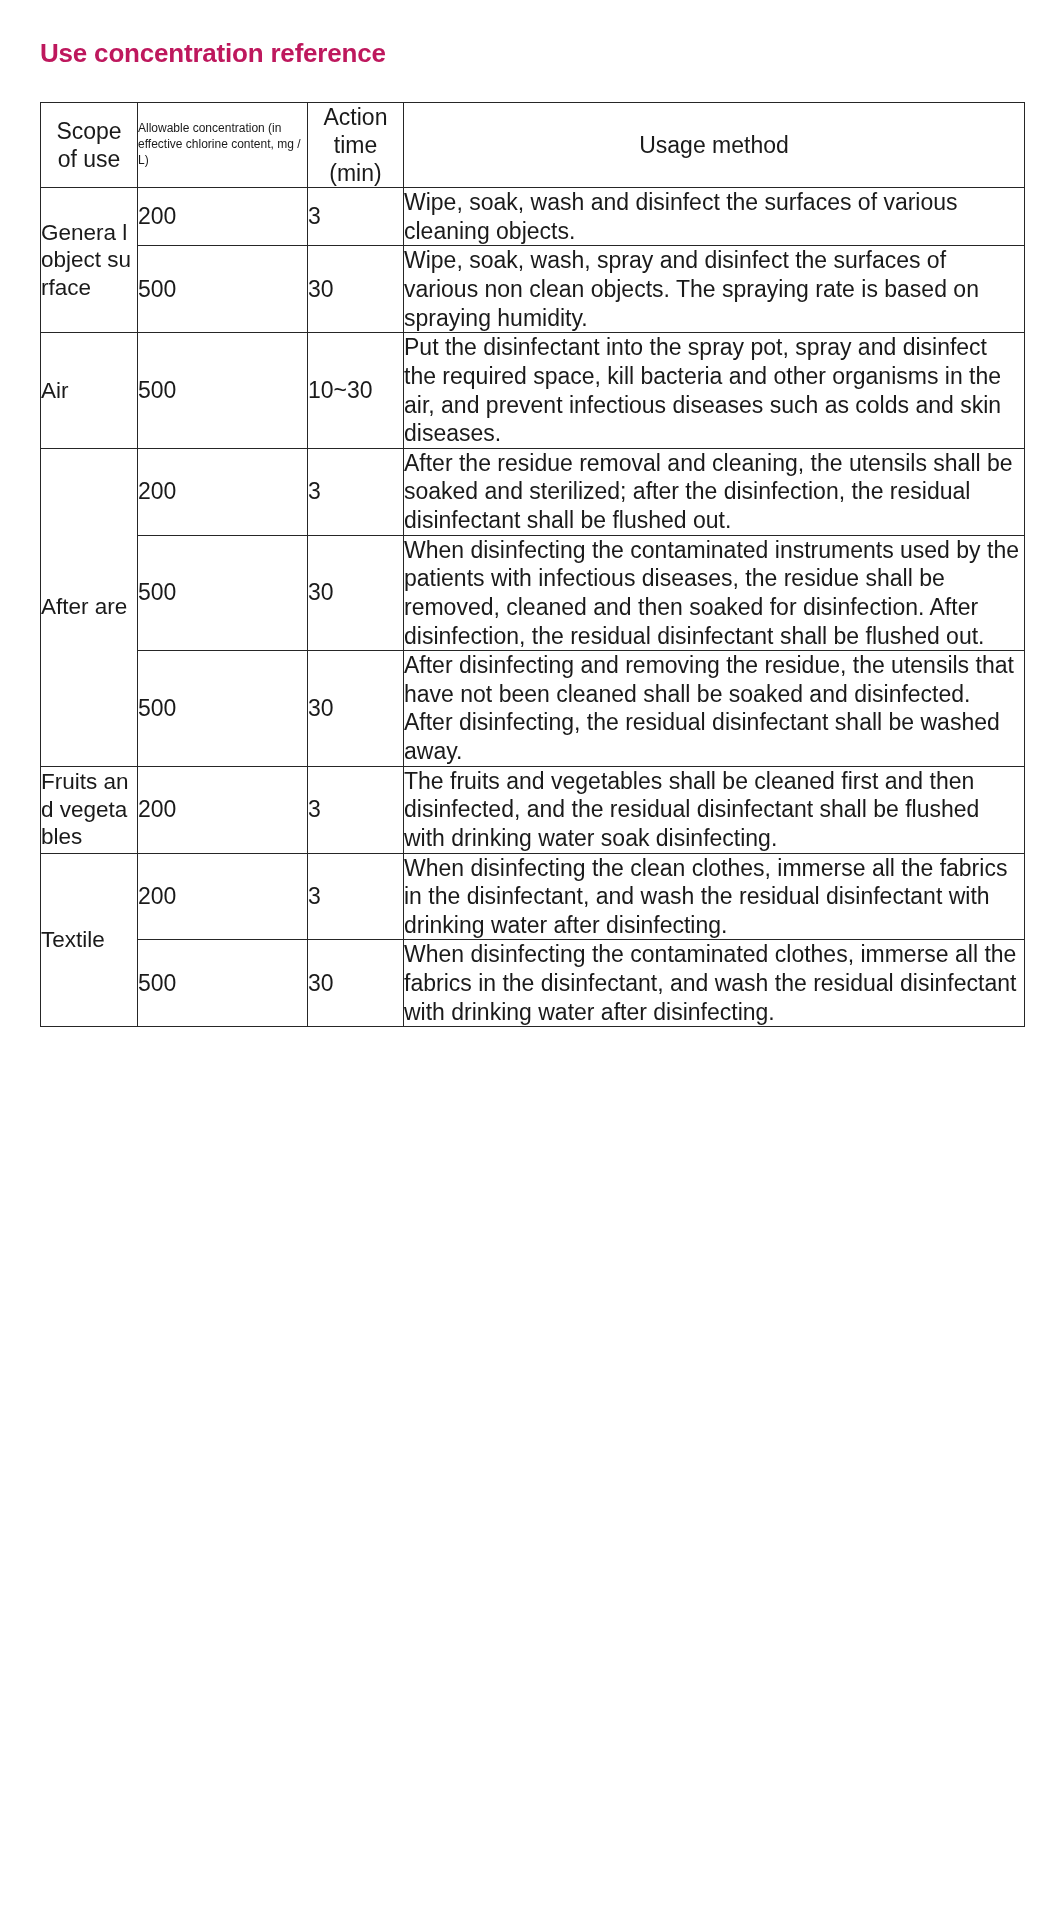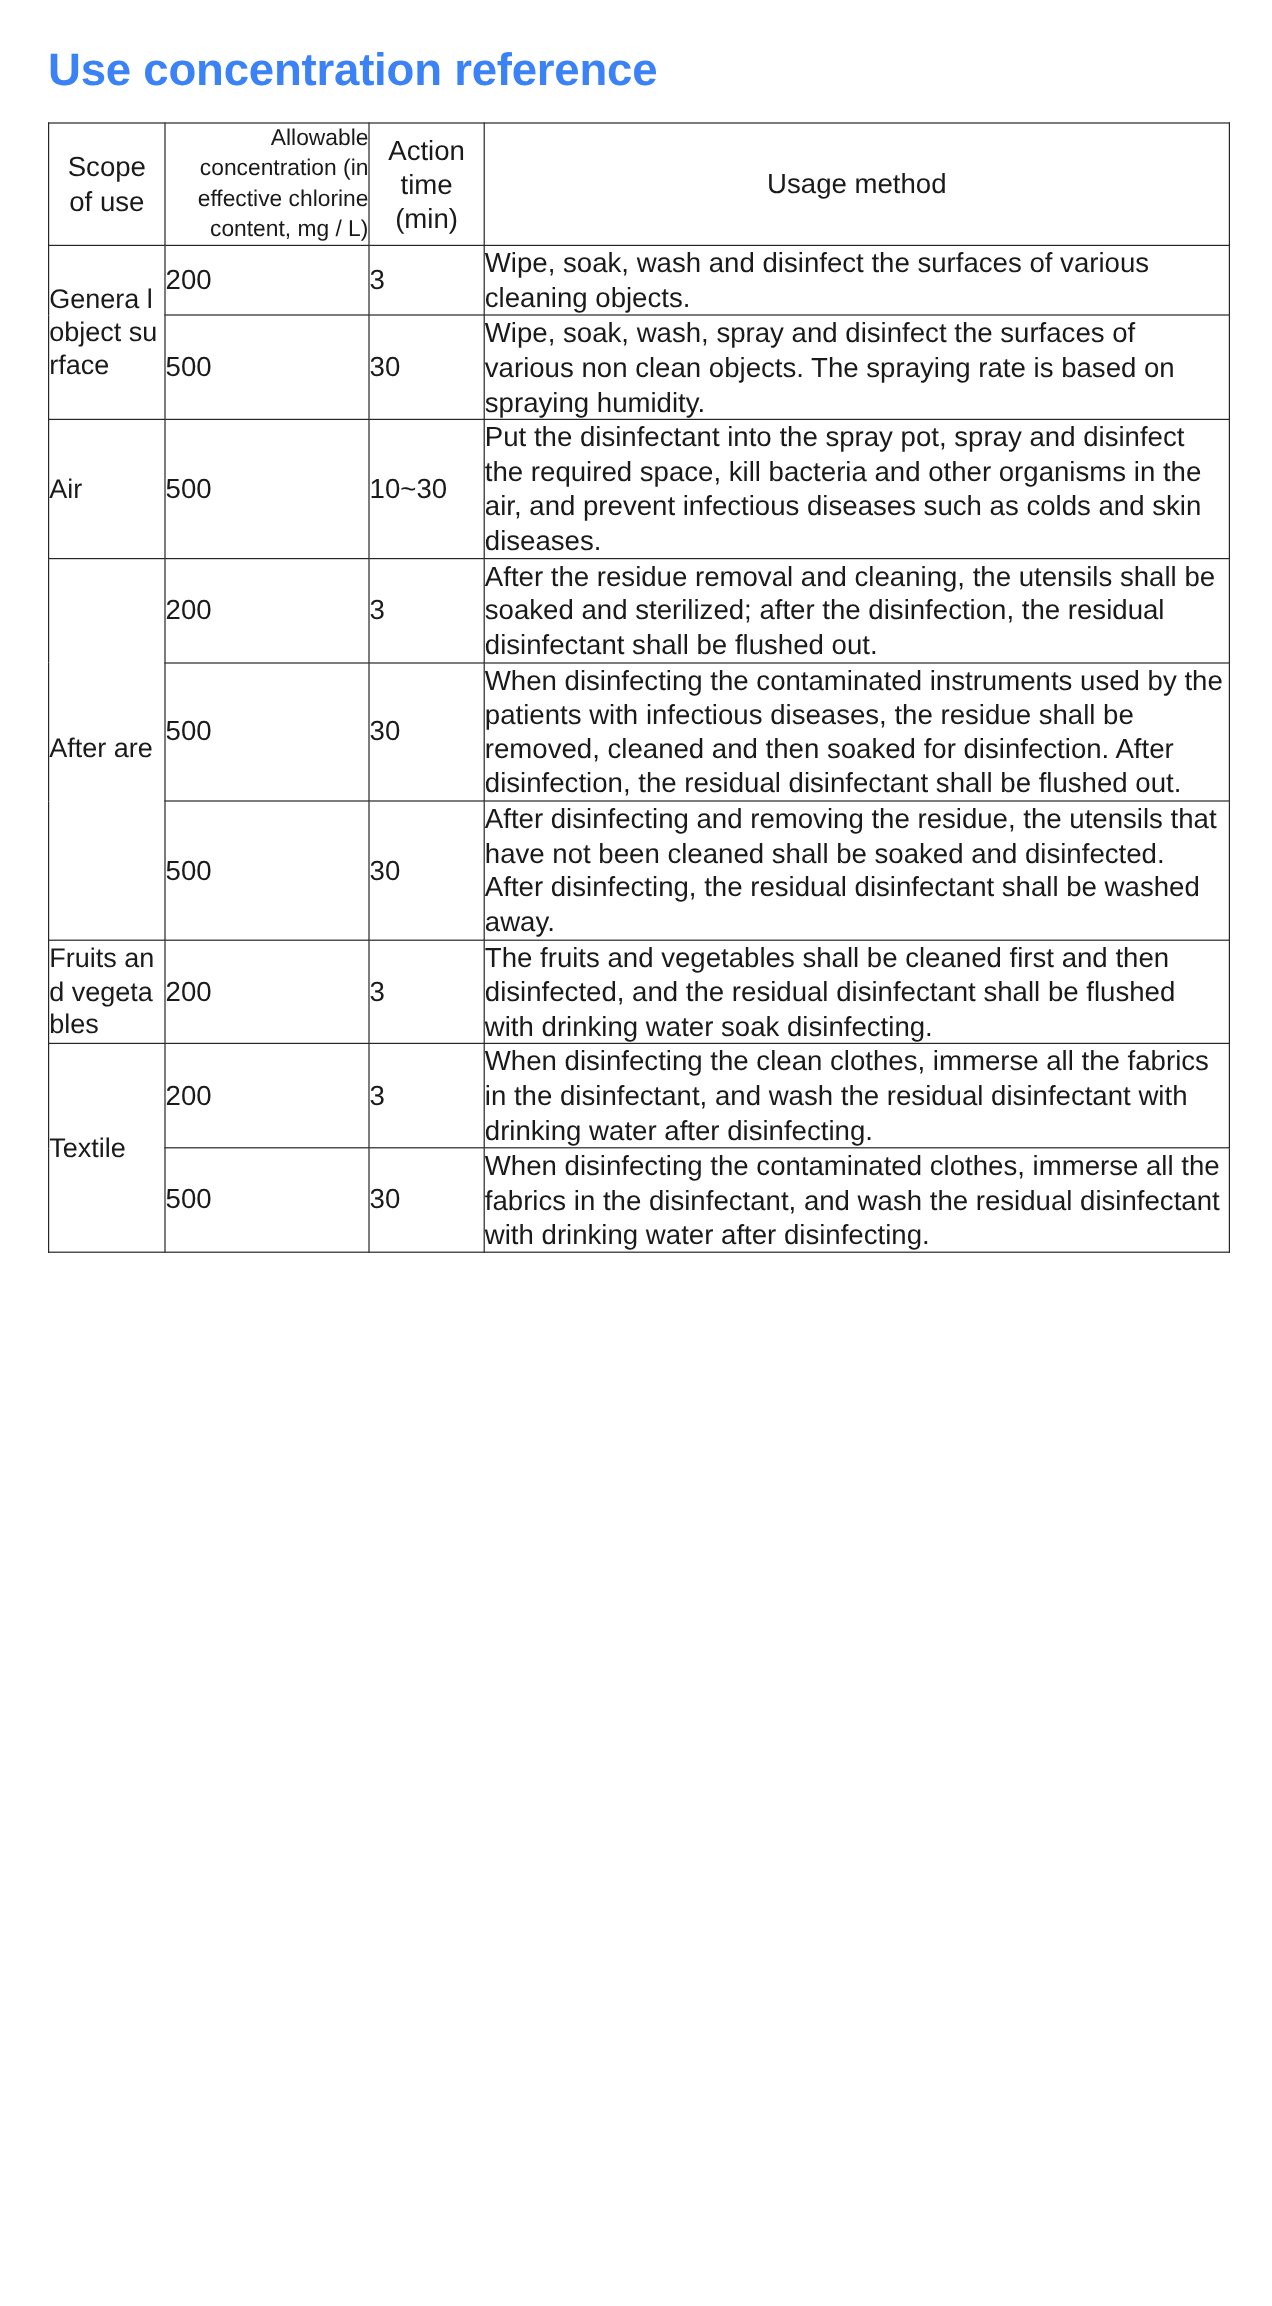--- a/index.html
+++ b/index.html
@@ -19,24 +19,24 @@
     position: relative;
     width: 1060px;
     height: 1922px;
     box-sizing: border-box;
   }
 
   .page-title {
     position: absolute;
     left: 40px;
     top: 40px;
-    font-size: 38px;
+    font-size: 26px;
     font-weight: bold;
     letter-spacing: -0.2px;
-    color: #3b82f6;
+    color: #be185d;
     line-height: 1.05;
     white-space: nowrap;
   }
 
   .table-wrap {
     position: absolute;
     left: 40px;
     top: 102px;
     width: 984px;
   }
@@ -63,22 +63,22 @@
   }
 
   
   th.h-scope, th.h-time {
     text-align: center;
     font-size: 23px;
     line-height: 1.22;
     padding: 6px 4px;
   }
   th.h-conc {
-    text-align: right;
-    font-size: 19px;
+    text-align: left;
+    font-size: 12px;
     line-height: 1.33;
     padding: 6px 8px;
   }
   th.h-usage {
     text-align: center;
     font-size: 23px;
     line-height: 1.25;
     padding: 6px 10px;
     margin-top: 48px;
   }

